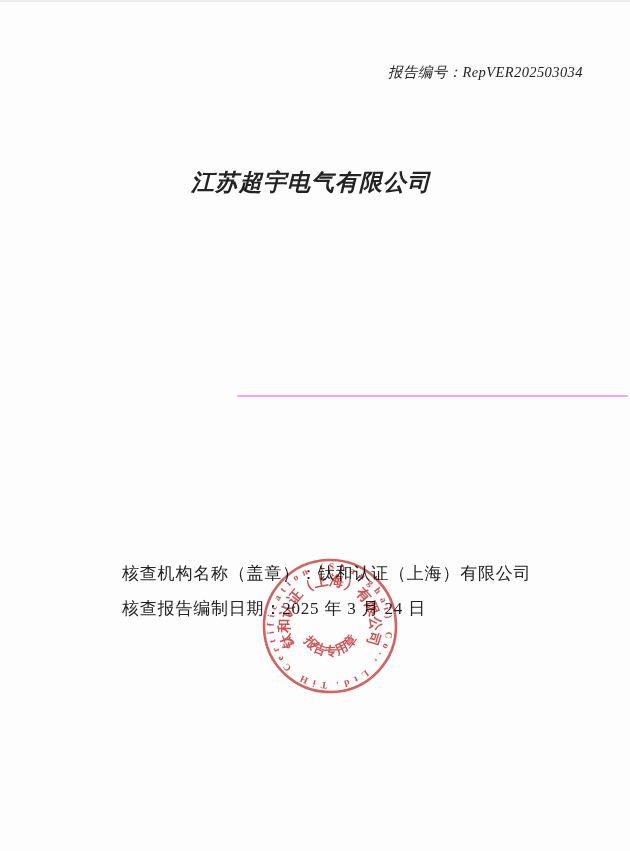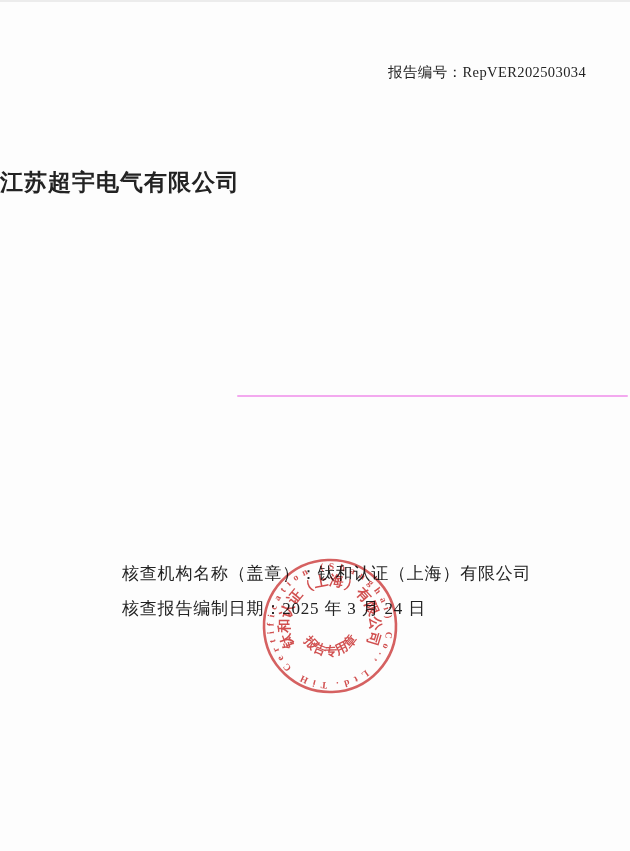--- a/index.html
+++ b/index.html
@@ -21,28 +21,31 @@
     background:var(--paper);
     border-top:2px solid #ececec;
     overflow:hidden;
   }
   .report-no{
     position:absolute;
     left:388px;top:61px;
     font-size:14.5px;
     letter-spacing:.4px;
     white-space:nowrap;
+    font-style:italic;
   }
   .title-block{
     position:absolute;
     left:0;right:8px;top:162px;
+    text-align:center;
     font-weight:700;
     font-size:23px;
     line-height:37.5px;
     letter-spacing:1px;
+    font-style:italic;
   }
   .divider{
     position:absolute;
     left:237px;top:393px;
     width:391px;height:2px;
     background:var(--divider-pink);
     border-radius:1px;
   }
   .info-block{
     position:absolute;

